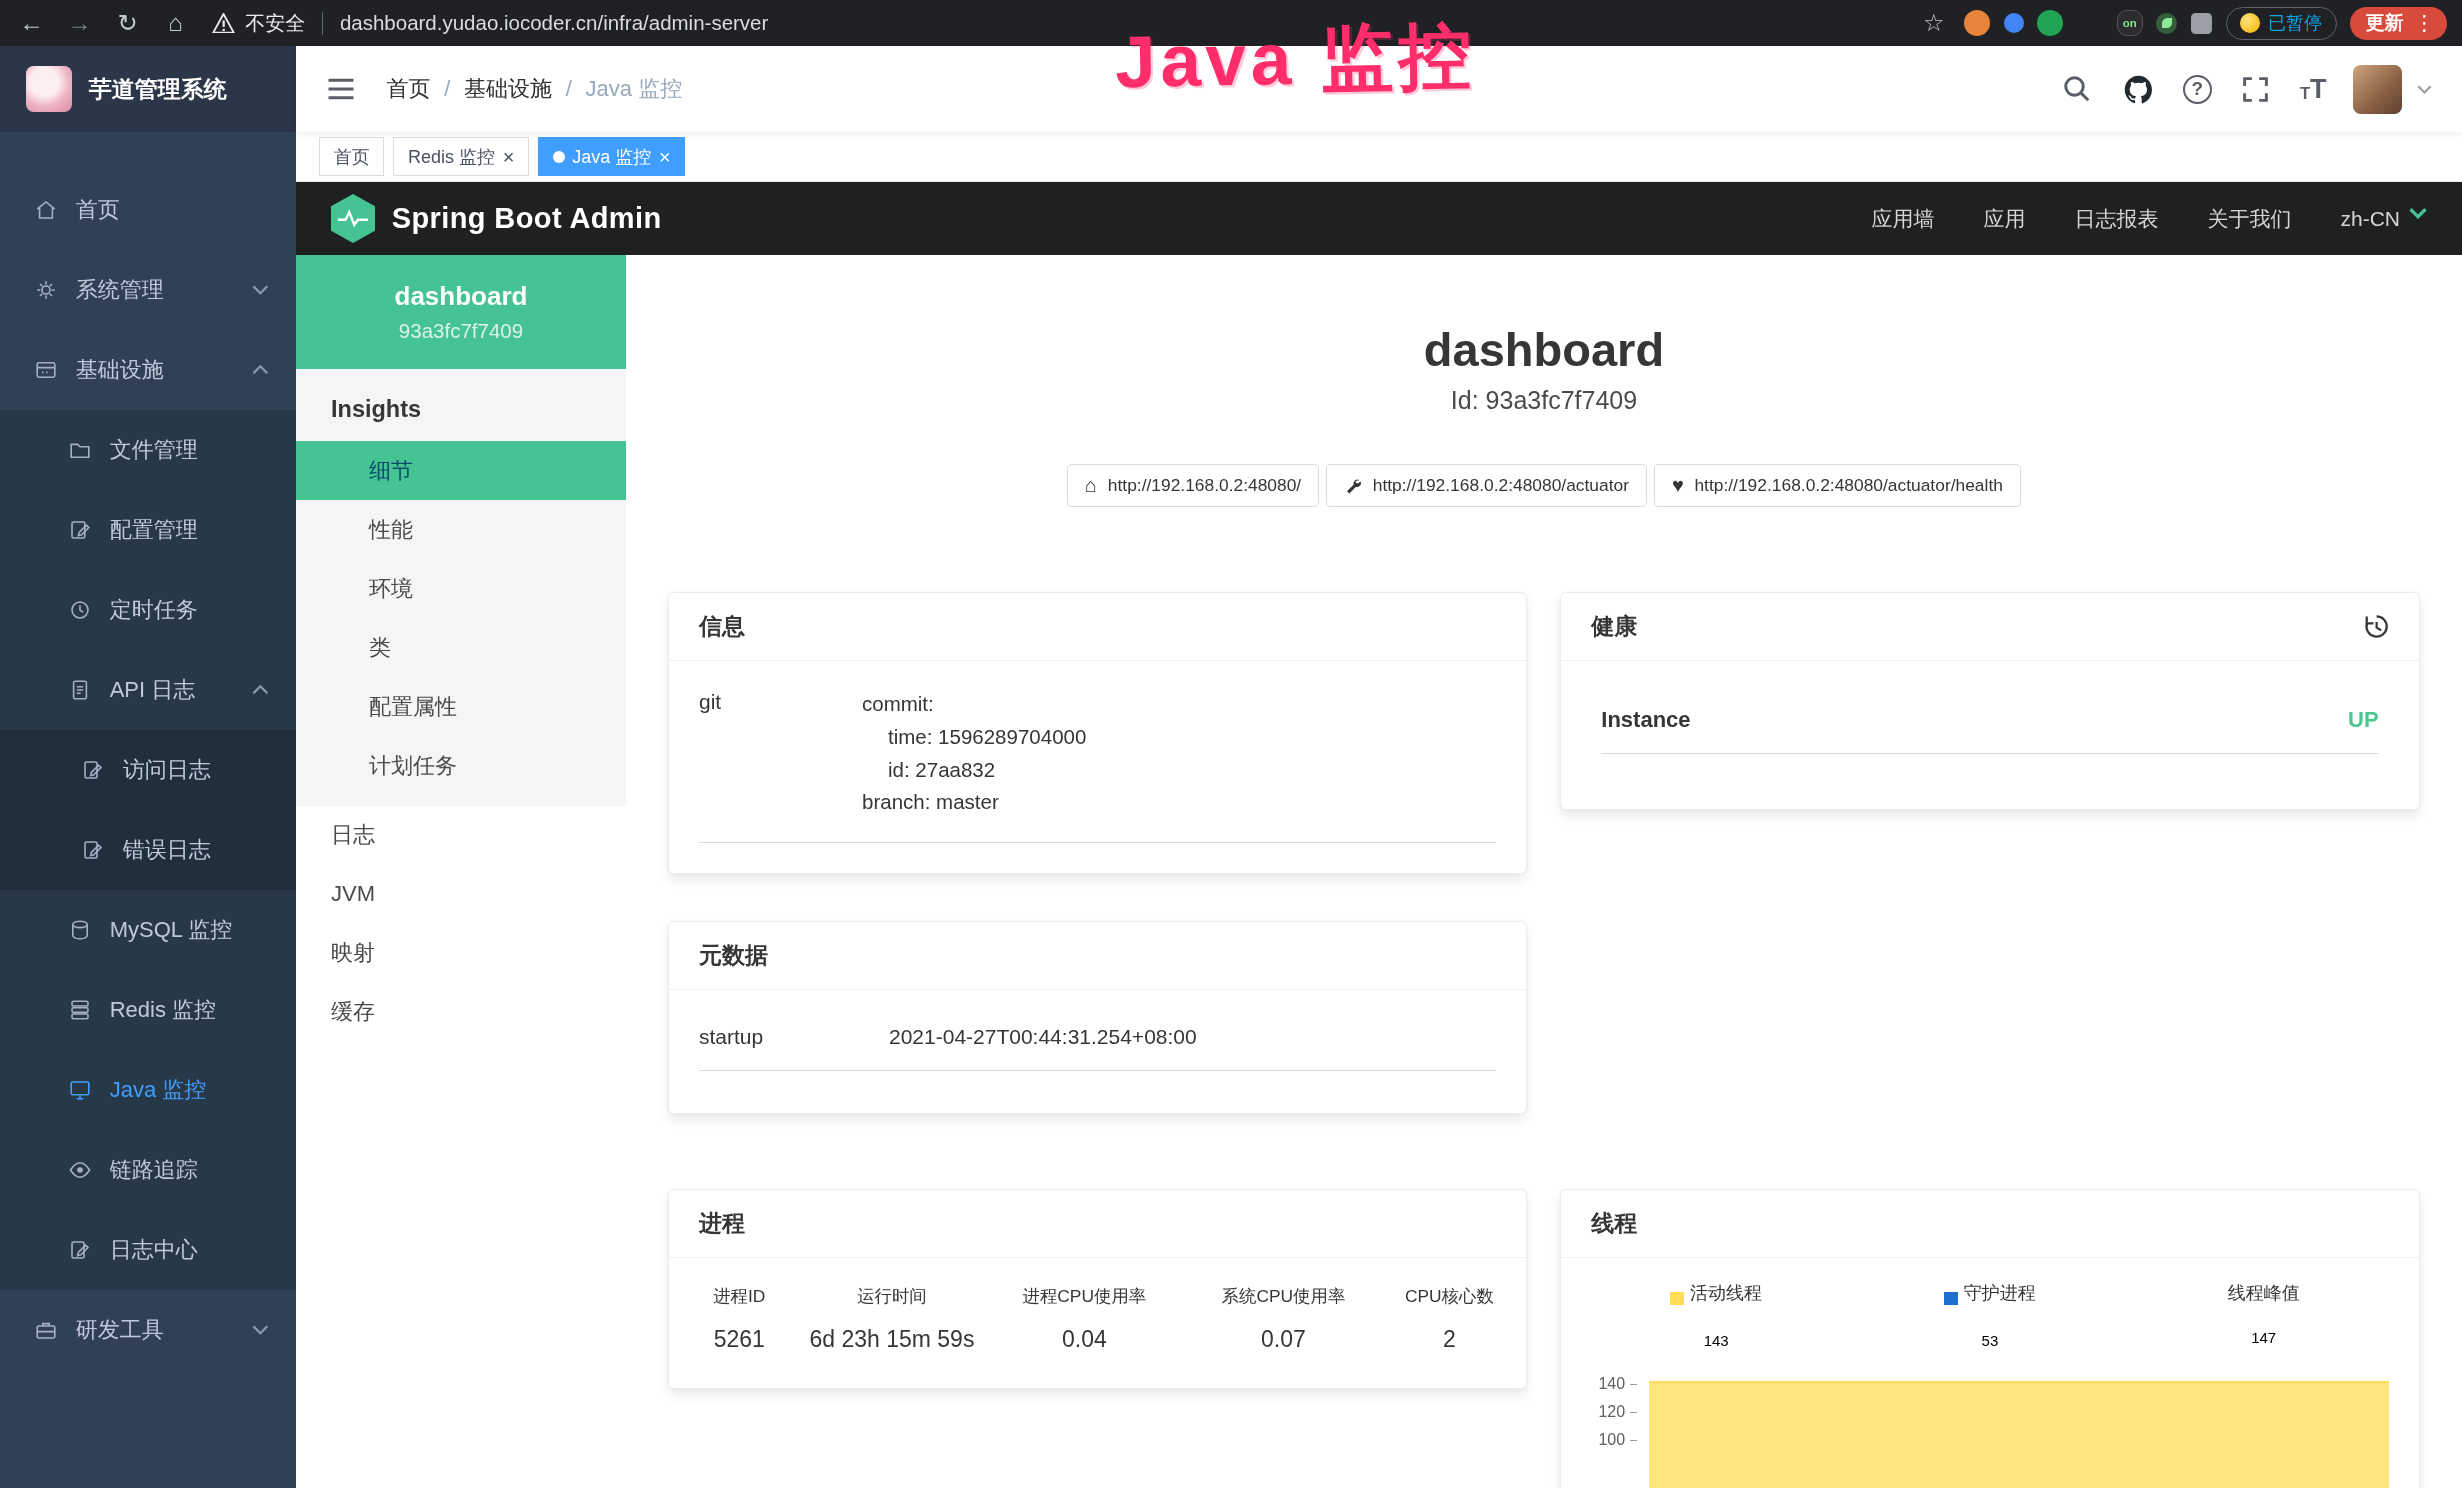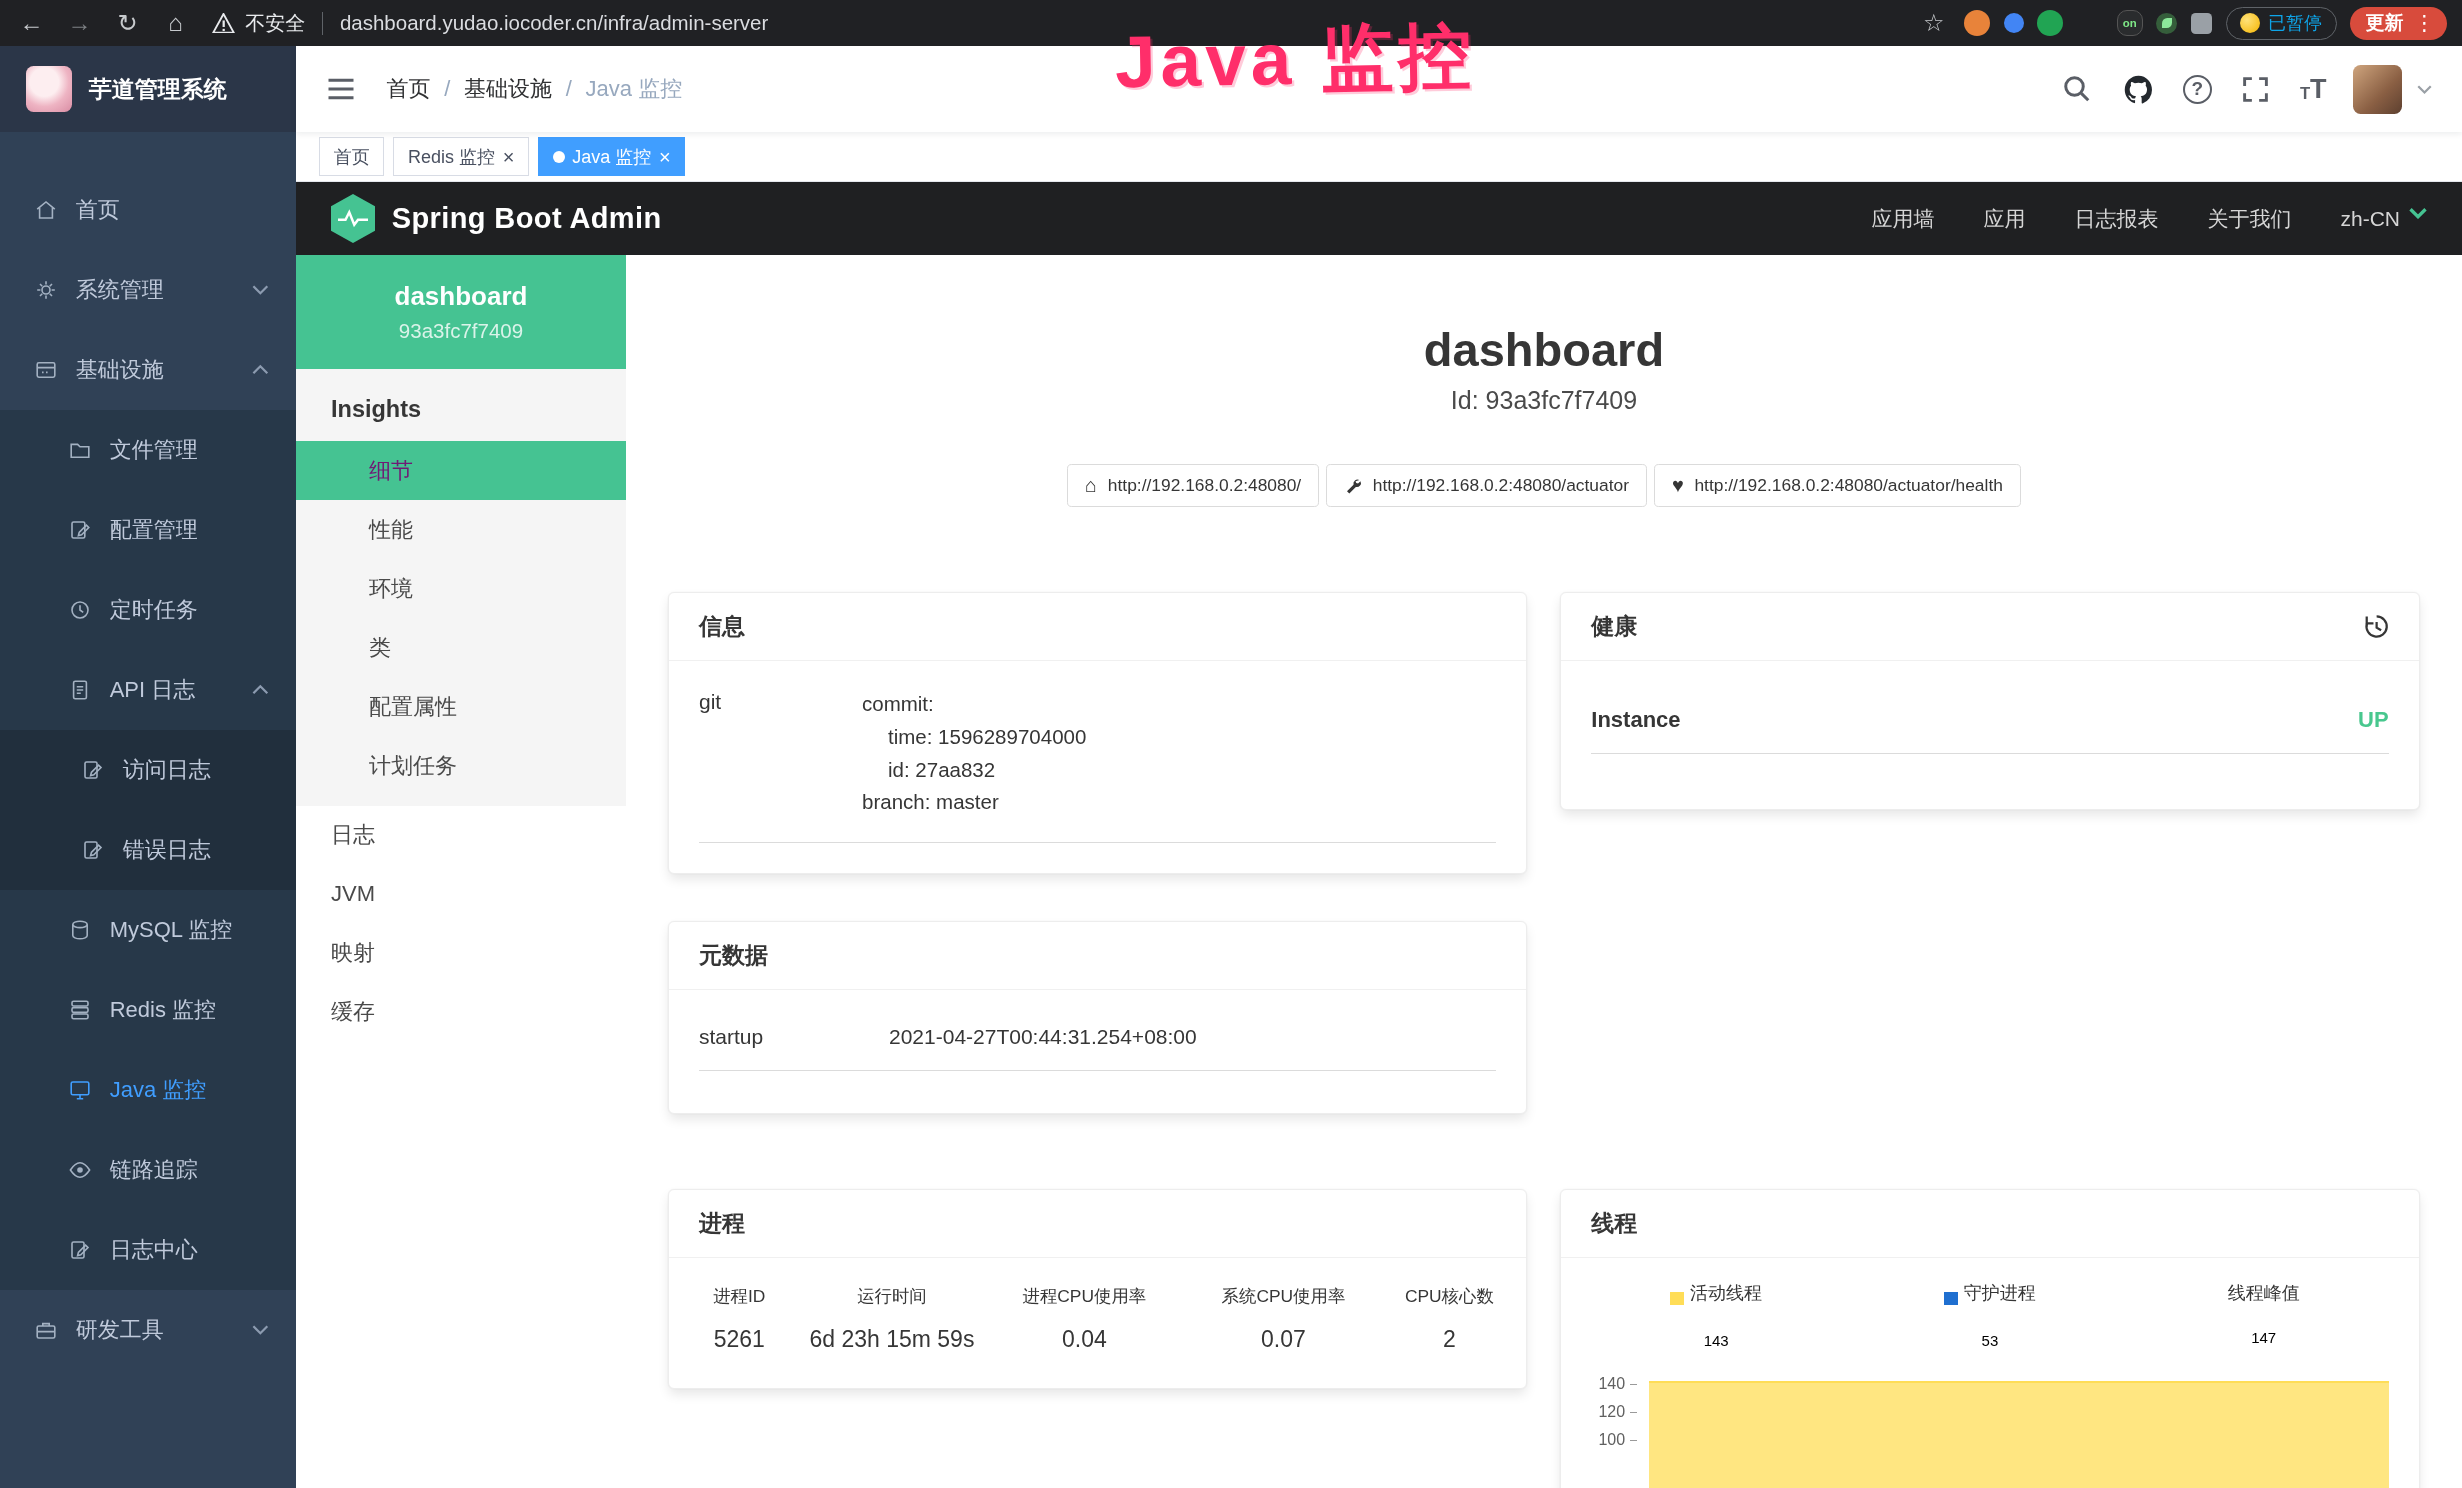--- a/index.html
+++ b/index.html
@@ -94,21 +94,21 @@
 
   
   .sba-menu{position:absolute;left:296px;top:255px;width:330px;bottom:0;background:#fff;overflow:hidden}
   .instance-head{height:114px;background:#45c392;color:#fff;display:flex;flex-direction:column;
     align-items:center;justify-content:center;gap:7.6px;cursor:pointer}
   .inst-name{font-size:26px;font-weight:700}
   .inst-id{font-size:20.5px;color:rgba(255,255,255,.8)}
   .m-group{background:#f5f5f5;padding-bottom:10.6px}
   .m-label{padding:27px 0 18px 35px;font-size:23.5px;font-weight:700;color:#363636}
   .m-item{height:59px;display:flex;align-items:center;padding-left:73px;font-size:22px;color:#4a4a4a;cursor:pointer}
-  .m-item.active{background:#45c392;color:#701a75}
+  .m-item.active{background:#45c392;color:#0c4a6e}
   .m-item.root{padding-left:35px;background:#fff}
 
   
   .sba-content{position:absolute;left:626px;top:255px;right:0;bottom:0;background:#fff;overflow:hidden}
   .sba-title{margin-top:67px;text-align:center;font-size:47px;font-weight:700;color:#363636}
   .sba-id{margin-top:9px;text-align:center;font-size:25px;color:#4a4a4a}
   .links{margin-top:49px;display:flex;justify-content:center;gap:7.6px}
   .link-btn{display:flex;align-items:center;gap:10.6px;border:0.8px solid #dbdbdb;border-radius:4.6px;
     background:#fff;padding:9px 16.7px;font-size:17.4px;color:#363636;cursor:pointer;white-space:nowrap}
   .link-btn .li{color:#363636;display:flex;align-items:center;font-size:20px}
@@ -121,21 +121,21 @@
     box-shadow:0 6px 12px -1.5px rgba(10,10,10,.1),0 0 0 0.8px rgba(10,10,10,.02)}
   .card-header{display:flex;align-items:center;justify-content:space-between;padding:18px 30px;
     border-bottom:1.5px solid #f0f0f0;font-size:23px;font-weight:700;color:#363636}
   .card-body{padding:27px 30px 30px}
 
   .detail-row{display:flex;border-bottom:0.8px solid #dbdbdb;padding-bottom:23px}
   .d-label{width:163px;flex:none;font-size:21px;color:#363636;padding-top:1.5px}
   .d-value{font-size:20.5px;color:#363636;line-height:1.6}
   .d-value .ind{padding-left:26px}
 
-  .health-body{padding:46px 30px 55px}
+  .health-body{padding:46px 40px 55px}
   .health-row{display:flex;justify-content:space-between;align-items:center;border-bottom:0.8px solid #dbdbdb;padding-bottom:20px}
   .h-label{font-size:22px;font-weight:700;color:#363636}
   .h-up{font-size:22px;font-weight:700;color:#48c78e}
   .hist-btn{display:flex;align-items:center;cursor:pointer}
 
   .meta-body{padding:35px 30px 42px}
   .meta-row{display:flex;border-bottom:0.8px solid #dbdbdb;padding-bottom:21px}
   .meta-label{width:190px;flex:none;font-size:21px;color:#363636}
   .meta-value{font-size:21px;color:#363636}
 

